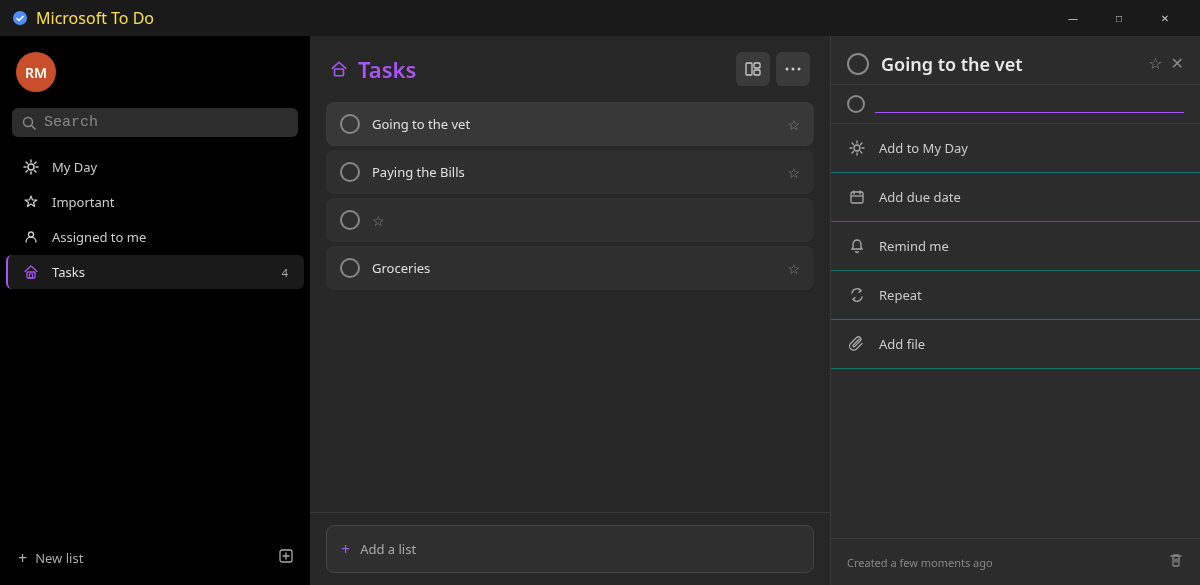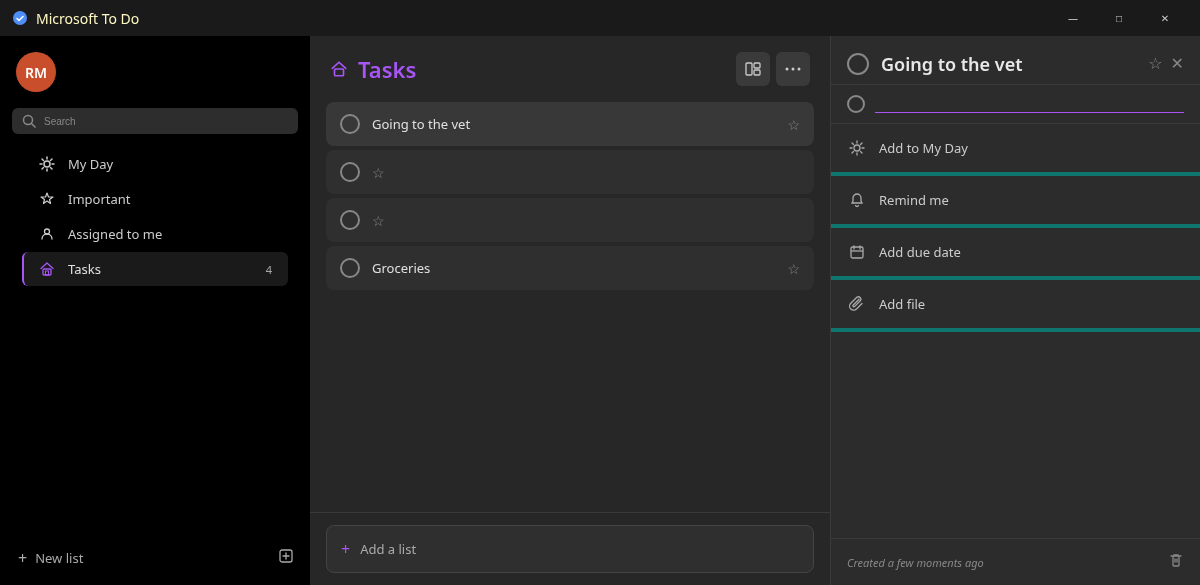--- a/index.html
+++ b/index.html
@@ -22,22 +22,22 @@
       padding: 0 12px;
       user-select: none;
       flex-shrink: 0;
     }
     .titlebar-icon {
       width: 16px;
       height: 16px;
       margin-right: 8px;
     }
     .titlebar-title {
-      font-size: 14px;
-      color: #fef9c3;
+      font-size: 16px;
+      color: #fde047;
       flex: 1;
     }
     .titlebar-controls {
       display: flex;
       gap: 0;
     }
     .titlebar-btn {
       width: 46px;
       height: 36px;
       display: flex;
@@ -86,30 +86,31 @@
       display: flex;
       align-items: center;
       padding: 6px 10px;
       gap: 8px;
     }
     .search-box input {
       background: transparent;
       border: none;
       outline: none;
       color: #cccccc;
-      font-size: 10px;
-      flex: 1;
+      font-size: 15px;
+      flex: 1;
+      font-family: Liberation Mono, monospace;
     }
     .search-box input::placeholder { color: #888; }
     .search-icon-svg { color: #888; flex-shrink: 0; }
 
     .sidebar-nav {
       flex: 1;
       overflow-y: auto;
-      padding: 4px 16px;
+      padding: 4px 0;
     }
     .nav-item {
       display: flex;
       align-items: center;
       padding: 8px 16px;
       cursor: pointer;
       border-radius: 6px;
       margin: 1px 6px;
       gap: 12px;
       font-size: 13px;
@@ -306,33 +307,32 @@
     .action-list {
       flex: 1;
       overflow-y: auto;
     }
     .action-item {
       display: flex;
       align-items: center;
       padding: 14px 16px;
       gap: 12px;
       cursor: pointer;
-      border-bottom: 4px solid #0f766e;
+      border-bottom: 1px solid #0f766e;
       font-size: 13px;
       color: #cccccc;
     }
     .action-icon { width: 20px; height: 20px; display: flex; align-items: center; justify-content: center; color: #aaa; flex-shrink: 0; }
 
     .right-panel-footer {
       padding: 12px 16px;
       border-top: 1px solid #3a3a3a;
       display: flex;
       align-items: center;
       justify-content: space-between;
-      font-style: italic;
     }
     .created-text {
       font-size: 11px;
       color: #888;
     }
     .trash-btn { cursor: pointer; color: #888; }
 
     
     ::-webkit-scrollbar { width: 4px; }
     ::-webkit-scrollbar-track { background: transparent; }
@@ -462,20 +462,21 @@
     </div>
 
     <div class="task-list">
       <div class="task-item selected">
         <div class="task-circle"></div>
         <span class="task-name">Going to the vet</span>
         <span class="star-btn">☆</span>
       </div>
       <div class="task-item">
         <div class="task-circle"></div>
+        <span class="task-name">Paying the Bills</span>
         <span class="star-btn">☆</span>
       </div>
       <div class="task-item">
         <div class="task-circle"></div>
         <span class="star-btn">☆</span>
       </div>
       <div class="task-item">
         <div class="task-circle"></div>
         <span class="task-name">Groceries</span>
         <span class="star-btn">☆</span>
@@ -522,39 +523,50 @@
             <line x1="13" y1="3" x2="11.5" y2="4.5" stroke="#aaa" stroke-width="1.3" stroke-linecap="round"></line>
             <line x1="4.5" y1="11.5" x2="3" y2="13" stroke="#aaa" stroke-width="1.3" stroke-linecap="round"></line>
           </svg>
         </div>
         <span>Add to My Day</span>
       </div>
 
       <div class="action-item">
         <div class="action-icon">
           <svg width="16" height="16" viewBox="0 0 16 16" fill="none">
-            <path d="M8 2a4 4 0 0 1 4 4v3l1 2H3l1-2V6a4 4 0 0 1 4-4z" stroke="#aaa" stroke-width="1.3"></path>
-            <path d="M6.5 13a1.5 1.5 0 0 0 3 0" stroke="#aaa" stroke-width="1.3"></path>
-          </svg>
-        </div>
-        <span>Remind me</span>
-      </div>
-
-      <div class="action-item">
-        <div class="action-icon">
-          <svg width="16" height="16" viewBox="0 0 16 16" fill="none">
             <rect x="2" y="3" width="12" height="11" rx="1.5" stroke="#aaa" stroke-width="1.3"></rect>
             <line x1="5" y1="2" x2="5" y2="5" stroke="#aaa" stroke-width="1.3" stroke-linecap="round"></line>
             <line x1="11" y1="2" x2="11" y2="5" stroke="#aaa" stroke-width="1.3" stroke-linecap="round"></line>
             <line x1="2" y1="7" x2="14" y2="7" stroke="#aaa" stroke-width="1.3"></line>
           </svg>
         </div>
         <span>Add due date</span>
       </div>
 
+      <div class="action-item">
+        <div class="action-icon">
+          <svg width="16" height="16" viewBox="0 0 16 16" fill="none">
+            <path d="M8 2a4 4 0 0 1 4 4v3l1 2H3l1-2V6a4 4 0 0 1 4-4z" stroke="#aaa" stroke-width="1.3"></path>
+            <path d="M6.5 13a1.5 1.5 0 0 0 3 0" stroke="#aaa" stroke-width="1.3"></path>
+          </svg>
+        </div>
+        <span>Remind me</span>
+      </div>
+
+      <div class="action-item">
+        <div class="action-icon">
+          <svg width="16" height="16" viewBox="0 0 16 16" fill="none">
+            <path d="M3 6a5 5 0 0 1 9-2.2" stroke="#aaa" stroke-width="1.3" stroke-linecap="round"></path>
+            <path d="M13 10a5 5 0 0 1-9 2.2" stroke="#aaa" stroke-width="1.3" stroke-linecap="round"></path>
+            <polyline points="10,2 12,3.8 10,5.5" stroke="#aaa" stroke-width="1.3" stroke-linecap="round" stroke-linejoin="round"></polyline>
+            <polyline points="6,14 4,12.2 6,10.5" stroke="#aaa" stroke-width="1.3" stroke-linecap="round" stroke-linejoin="round"></polyline>
+          </svg>
+        </div>
+        <span>Repeat</span>
+      </div>
 
       <div class="action-item">
         <div class="action-icon">
           <svg width="16" height="16" viewBox="0 0 16 16" fill="none">
             <path d="M13 7.5l-5.5 5.5a4 4 0 0 1-5.7-5.7l6-6a2.5 2.5 0 0 1 3.5 3.5L5.5 10.6a1 1 0 0 1-1.4-1.4L10 3.3" stroke="#aaa" stroke-width="1.3" stroke-linecap="round"></path>
           </svg>
         </div>
         <span>Add file</span>
       </div>
     </div>

